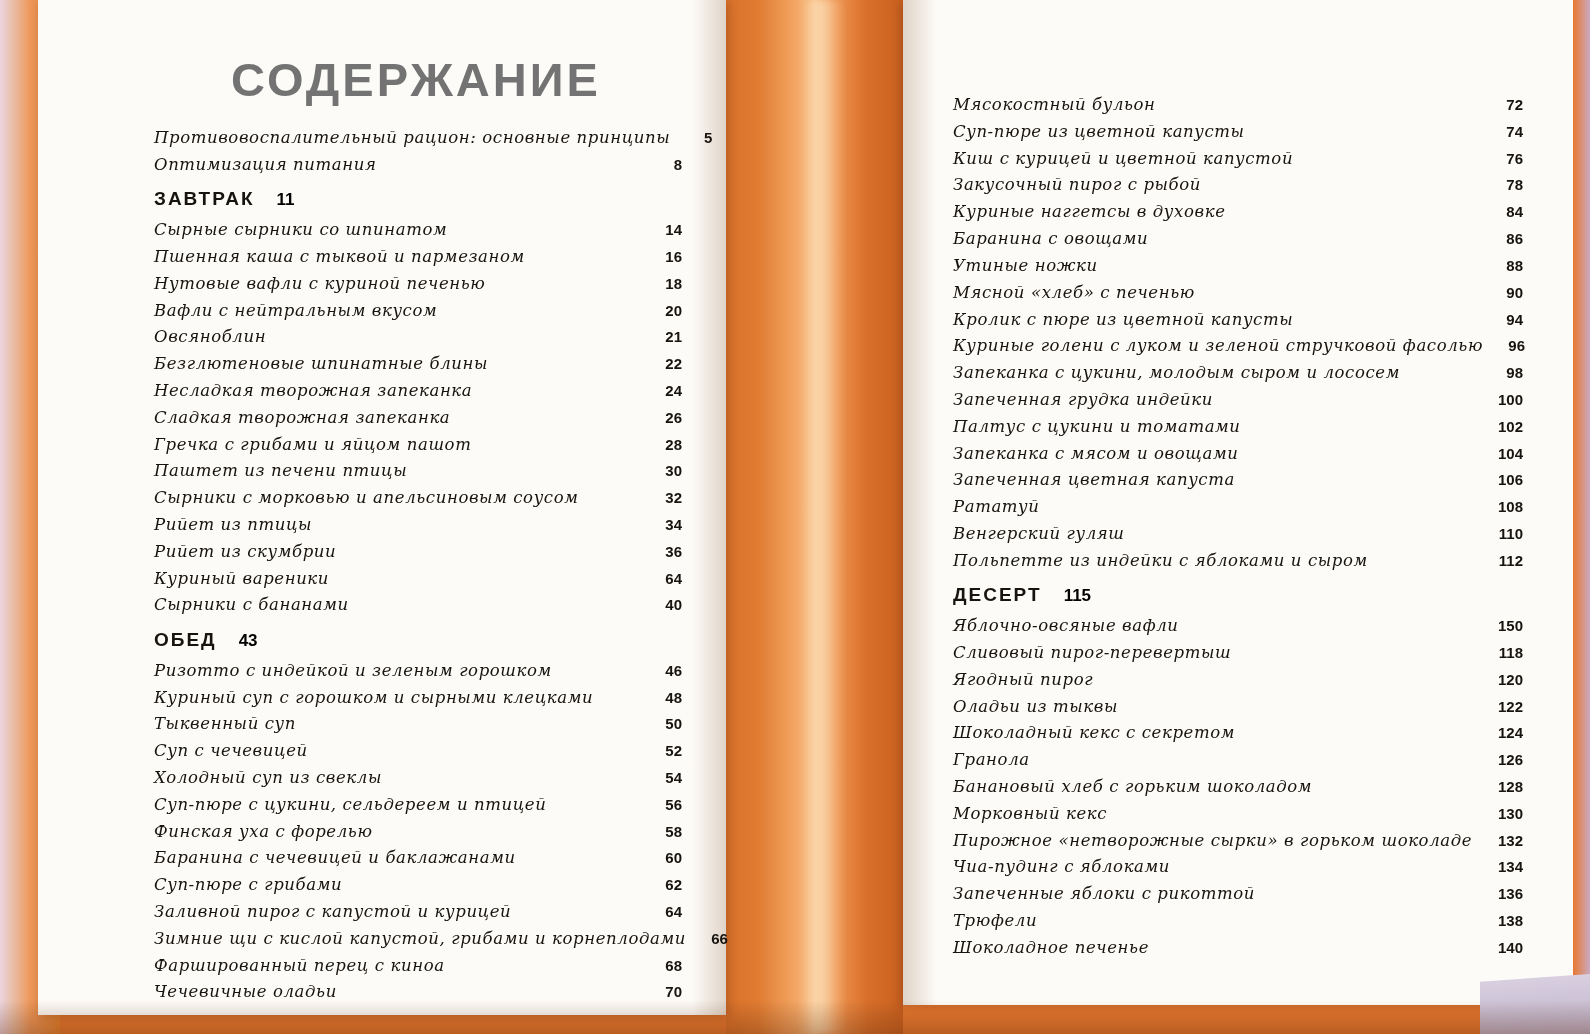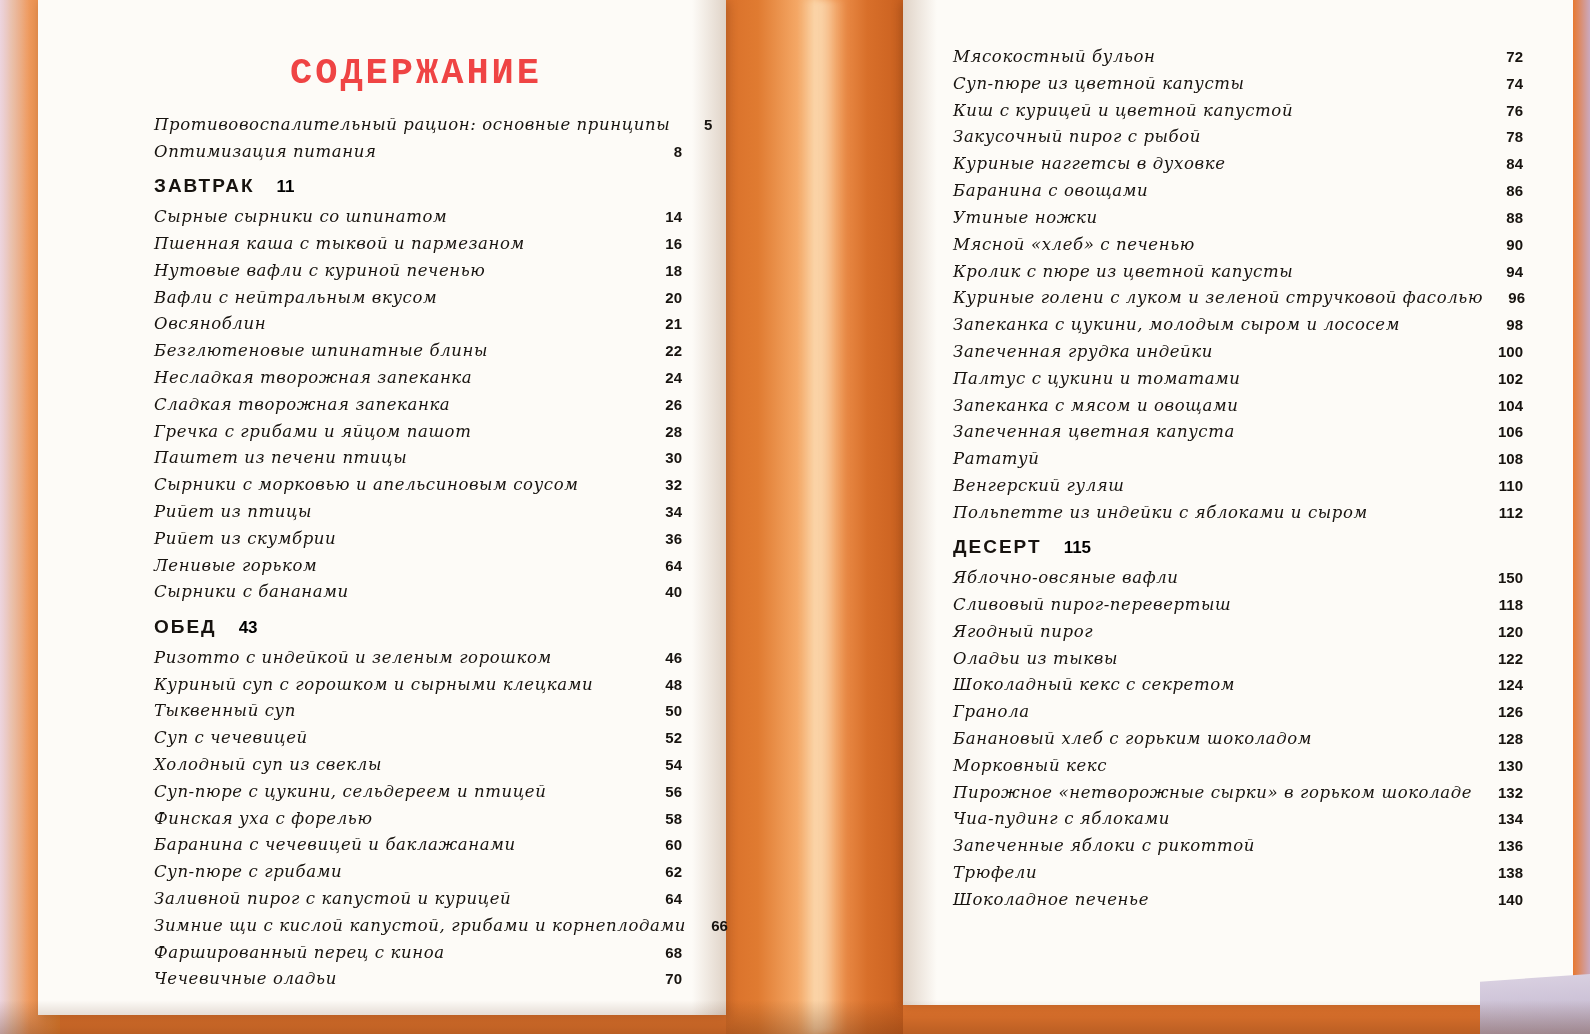--- a/index.html
+++ b/index.html
@@ -84,37 +84,37 @@
     position: absolute;
     left: 1480px; bottom: 0; width: 110px; height: 60px;
     background: linear-gradient(180deg,#d8cfe0,#bfb3cc);
     transform: skewY(-4deg);
     transform-origin: right bottom;
   }
 
   
   .toc-title {
     text-align: center;
-    font-family: Liberation Mono, monospace;
-    font-size: 37px;
+    font-family: Liberation Sans, sans-serif;
+    font-size: 47px;
     letter-spacing: 3px;
     font-weight: 700;
-    color: #ef4444;
+    color: #737373;
     margin: 52px 0 22px 0;
   }
   .content-left {
     position: absolute;
     left: 78px; top: 0; width: 600px;
   }
   .content-right {
     position: absolute;
     left: 40px; top: 48px; width: 600px;
   }
   .toc-list { padding: 0 34px 0 38px; }
-  .content-right .toc-list { padding: 0 20px 0 10px; }
+  .content-right .toc-list { padding: 0 20px 0 10px; margin-top: 48px; }
 
   .row {
     display: flex;
     align-items: baseline;
     justify-content: space-between;
     margin: 0 0 9.5px 0;
     line-height: 1.05;
   }
   .row .label {
     font-family: "DejaVu Serif", "Liberation Serif", serif;
@@ -243,21 +243,21 @@
             <span class="label">Рийет из птицы</span>
             <span class="dots"></span>
             <span class="page-num">34</span>
           </div>
           <div class="row">
             <span class="label">Рийет из скумбрии</span>
             <span class="dots"></span>
             <span class="page-num">36</span>
           </div>
           <div class="row">
-            <span class="label">Ленивые горьком</span>
+            <span class="label">Куриный вареники</span>
             <span class="dots"></span>
             <span class="page-num">64</span>
           </div>
           <div class="row">
             <span class="label">Сырники с бананами</span>
             <span class="dots"></span>
             <span class="page-num">40</span>
           </div>
           <div class="row section">
             <span class="label">ОБЕД</span>

